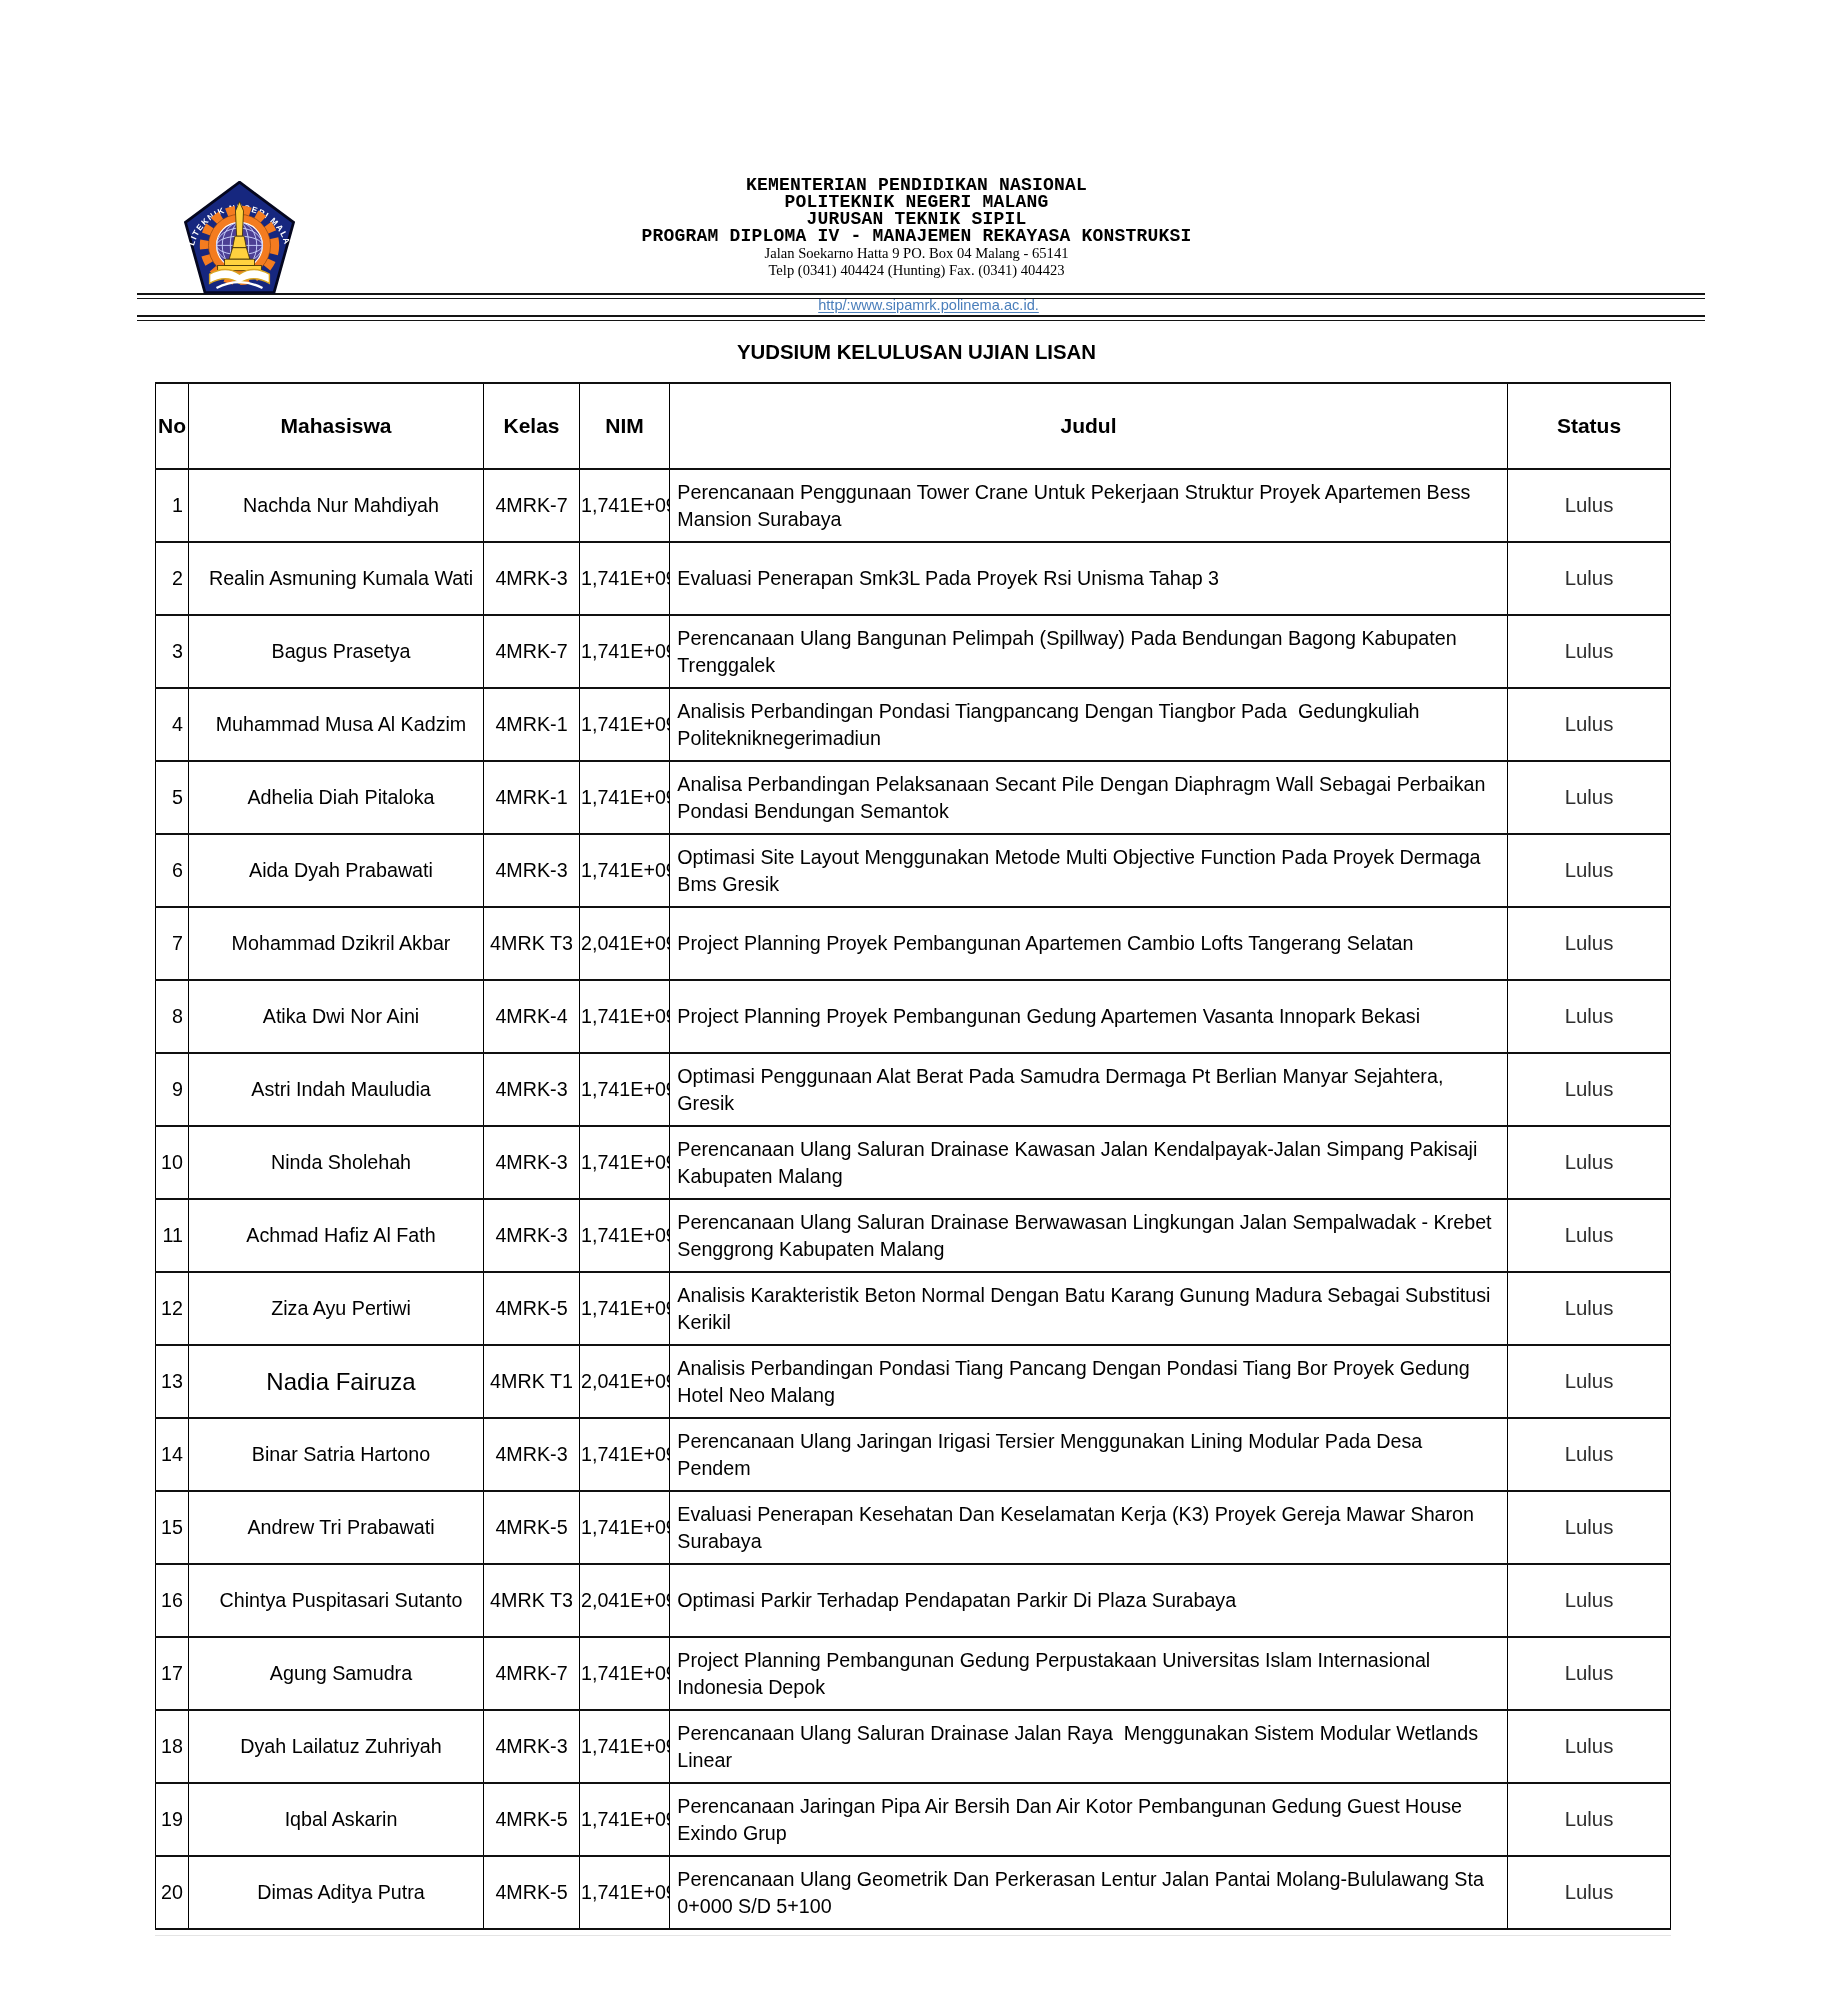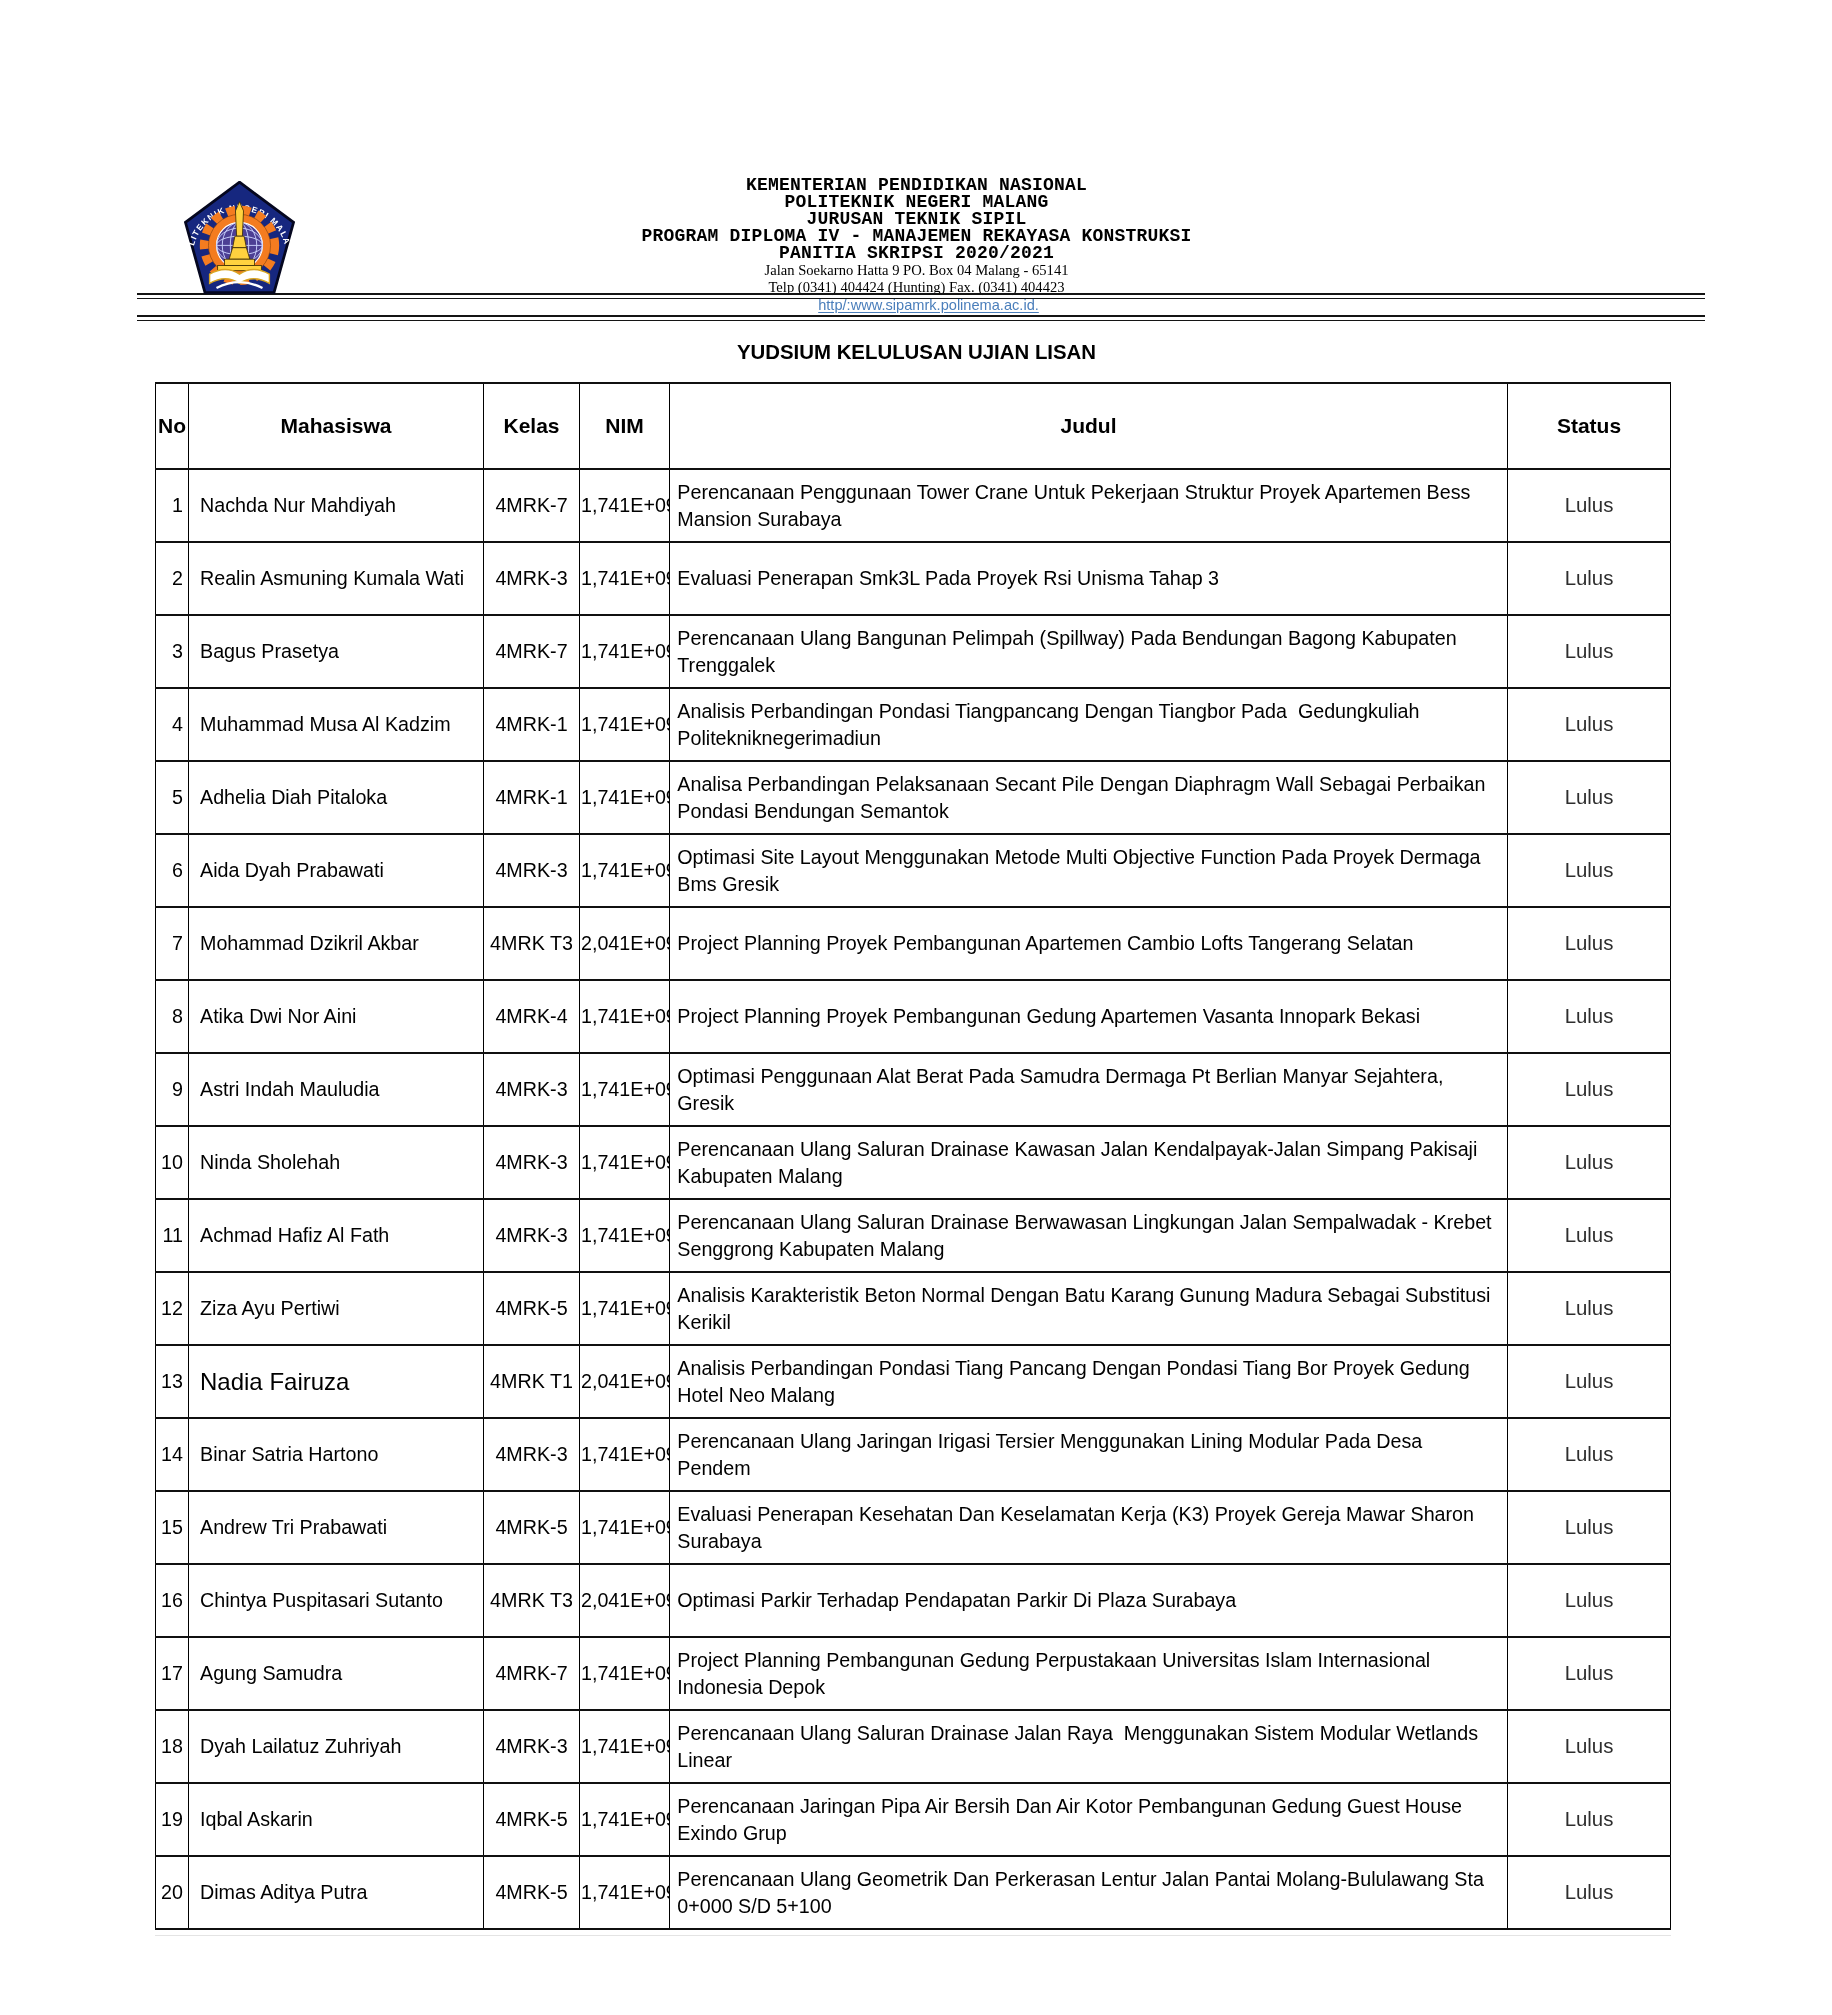--- a/index.html
+++ b/index.html
@@ -65,21 +65,21 @@
   table.results thead tr { height:86px; }
   table.results tbody tr { height:73px; }
   th { font-weight:bold; font-size:21px; text-align:center; }
   col.c-no     { width:33px; }
   col.c-name   { width:295px; }
   col.c-kelas  { width:96px; }
   col.c-nim    { width:90px; }
   col.c-judul  { width:838px; }
   col.c-status { width:163px; }
   td.no     { text-align:right;  padding-right:5.1px; }
-  td.name   { text-align:left;   padding-left:11px; }
+  td.name   { text-align:center;   padding-left:11px; }
   td.name.name-large { font-size:24px; }
   td.kelas  { text-align:center;margin-top:48px; }
   td.nim    { text-align:right;  padding-right:3.6px; }
   td.judul  { text-align:left;   padding:2.9px 7.3px; white-space:pre-wrap; line-height:27px; }
   td.status { text-align:center; color:#2e2e2e; font-size:20.4px; }
 
   .ghost-line {
     position:absolute; top:1935px; left:155px; width:1516px; height:4.4px;
     border-top:0.7px solid #e4e4e4;
   }
@@ -127,21 +127,20 @@
       <path d="M24,81 Q38,73 50,81 Q62,73 76,81 L76,89 Q62,81 50,89 Q38,81 24,89 Z" fill="#ffffff" stroke="#d9a520" stroke-width="1.2"></path>
       <path d="M30,93 Q50,83 70,93" fill="none" stroke="#ffffff" stroke-width="2"></path>
     </svg>
   </div>
 
   <div class="letterhead-text">
     <div class="org-line">KEMENTERIAN PENDIDIKAN NASIONAL</div>
     <div class="org-line">POLITEKNIK NEGERI MALANG</div>
     <div class="org-line">JURUSAN TEKNIK SIPIL</div>
     <div class="org-line">PROGRAM DIPLOMA IV - MANAJEMEN REKAYASA KONSTRUKSI</div>
-    <div class="org-line">PANITIA SKRIPSI 2020/2021</div>
     <div class="addr-line">Jalan Soekarno Hatta 9 PO. Box 04 Malang - 65141</div>
     <div class="addr-line">Telp (0341) 404424 (Hunting) Fax. (0341) 404423</div>
   </div>
 
   <div class="rule rule-a"></div>
   <div class="website-line">
     <a href="#">http/:www.sipamrk.polinema.ac.id.</a>
   </div>
   <div class="rule rule-c"></div>
 

